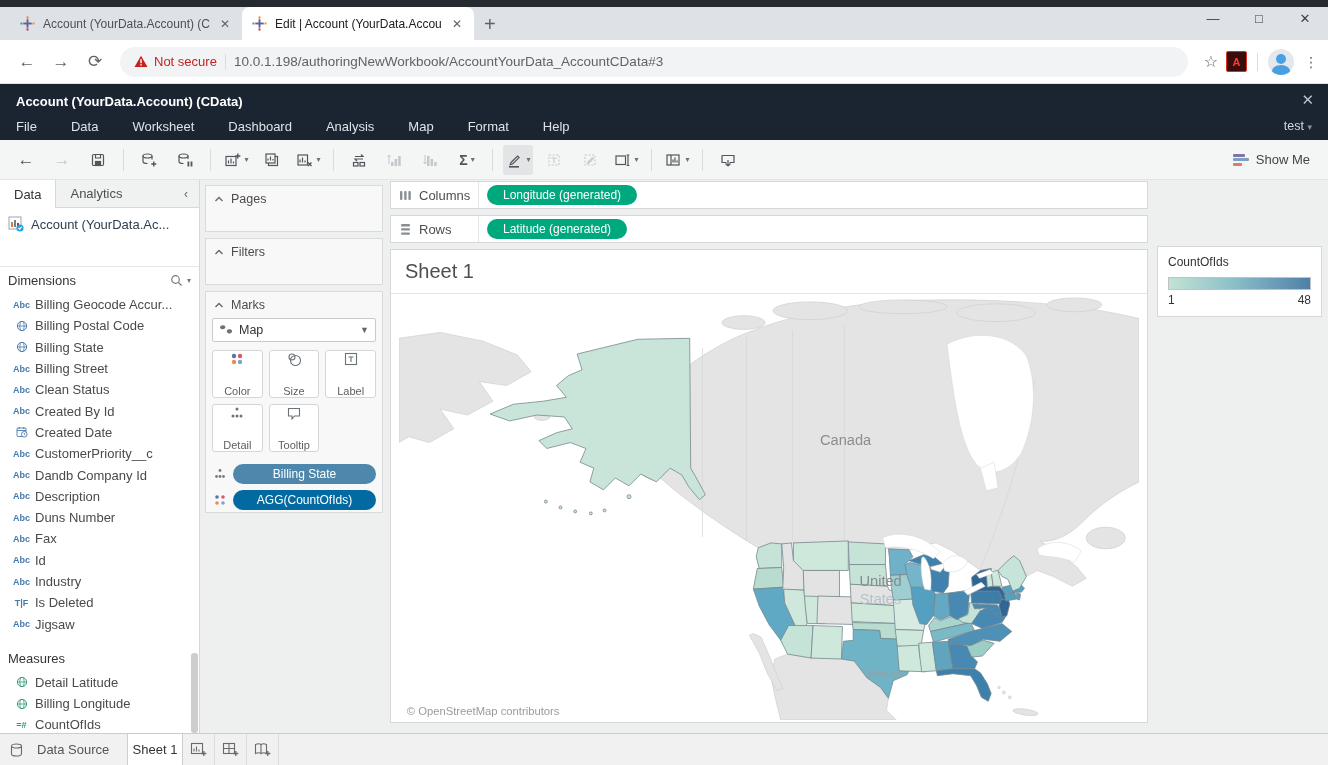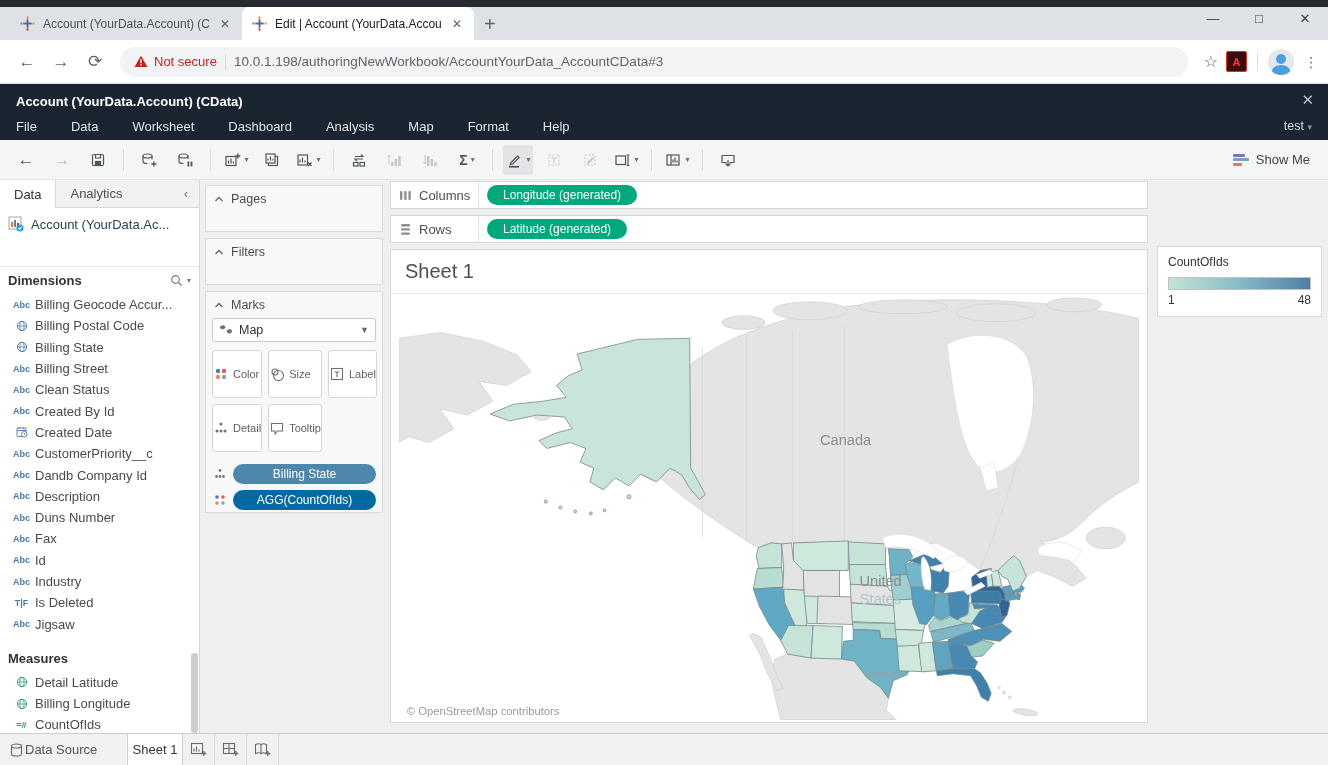--- a/index.html
+++ b/index.html
@@ -60,41 +60,41 @@
   .datapane { width:200px; background:#fff; border-right:1px solid #d5d7d8; position:relative; overflow:hidden; }
   .dp-tabs { height:28px; display:flex; background:#f0f1f1; border-bottom:1px solid #d8d8d8; }
   .dp-tab { padding:0 14px; display:flex; align-items:center; font-size:13px; color:#4f4f4f; }
   .dp-tab.active { background:#fff; color:#333; border-right:1px solid #d8d8d8; margin-bottom:-1px; }
   .dp-collapse { margin-left:auto; width:26px; display:flex; align-items:center; justify-content:center; color:#666; font-size:12px; }
   .ds-row { height:32px; display:flex; align-items:center; gap:7px; padding:0 8px; }
   .ds-name { font-size:13px; color:#2c3e50; white-space:nowrap; overflow:hidden; }
   .dp-spacer { height:26px; }
   .dp-divider { height:1px; background:#e6e6e6; }
   .sec-header { height:27px; display:flex; align-items:center; padding:0 8px; }
-  .sec-header .lbl { font-size:13px; font-weight:bold; color:#333; flex:1; }
+  .sec-header .lbl { font-size:13px; font-weight:normal; color:#333; flex:1; }
   .sec-tools { display:flex; align-items:center; gap:4px; color:#7a7a7a; }
   .fr { height:21.3px; display:flex; align-items:center; padding-left:8px; }
   .fi { width:27px; display:flex; justify-content:center; align-items:center; flex:none; }
   .fi.txt { font-size:9px; font-weight:bold; letter-spacing:0; }
   .dim .fi { color:#4879ad; }
   .mea .fi { color:#2d9b76; }
   .fr .flabel { font-size:13px; color:#4a4a4a; white-space:nowrap; overflow:hidden; }
   .dp-scroll { position:absolute; right:1px; bottom:0; width:7px; height:80px; background:#cdcdcd; border-radius:3px; }
 
   
   .shelfcol { width:188px; padding:5px 5px 0 5px; }
   .card { background:#f8f8f8; border:1px solid #d9dadb; margin-bottom:6px; }
   .card-h { display:flex; align-items:center; gap:7px; padding:6px 8px 4px 8px; font-size:12.5px; color:#4c4c4c; }
   .card.pages, .card.filters { height:47px; }
   .card.marks { height:222px; padding-bottom:6px; }
   .marks-inner { padding:2px 6px 0 6px; }
   .mark-dd { height:24px; background:#fff; border:1px solid #c9cacc; border-radius:2px; display:flex; align-items:center; padding:0 6px; gap:6px; font-size:12.5px; color:#333; }
   .mark-dd .dd-caret { margin-left:auto; font-size:9px; color:#666; }
   .mark-btns { display:grid; grid-template-columns:repeat(3,1fr); gap:6px; margin-top:8px; }
-  .mbtn { height:48px; background:#fff; border:1px solid #d5d6d8; border-radius:3px; display:flex; flex-direction:row; align-items:center; justify-content:flex-start; gap:4px; }
+  .mbtn { height:48px; background:#fff; border:1px solid #d5d6d8; border-radius:3px; display:flex; flex-direction:column; align-items:center; justify-content:space-between; gap:4px; }
   .mbtn .mlbl { font-size:11px; color:#5f5f5f; }
   .pill-row { display:flex; align-items:center; gap:5px; margin-top:6px; }
   .pill { height:20px; border-radius:10px; color:#fff; font-size:12px; display:flex; align-items:center; justify-content:center; flex:1; white-space:nowrap; }
   .pill.blue { background:#4e87ac; }
   .pill.green { background:#0369a1; }
 
   
   .vizcol { flex:1; display:flex; flex-direction:column; padding:1px 4px 0 2px; }
   .shelfbar { height:28px; background:#fff; border:1px solid #d5d7d8; display:flex; align-items:center; margin-bottom:6px; }
   .shelfbar .sh-label { width:88px; display:flex; align-items:center; gap:7px; padding-left:8px; font-size:13px; color:#4f4f4f; border-right:1px solid #e4e4e4; height:100%; }
@@ -107,21 +107,21 @@
 
   
   .rightcol { width:176px; padding:66px 6px 0 5px; }
   .legendcard { background:#fff; border:1px solid #d5d7d8; padding:8px 10px 9px 10px; }
   .legend-title { font-size:12px; color:#333; margin-bottom:8px; }
   .legend-grad { height:13px; border:1px solid #c2c2c2; background:linear-gradient(90deg,#c2e3d5 0%, #8cc0c8 45%, #4e80a8 100%); }
   .legend-nums { display:flex; justify-content:space-between; font-size:12px; color:#333; margin-top:3px; }
 
   
   .bottombar { height:32px; background:#f1f1f1; border-top:1px solid #cdcdcd; display:flex; align-items:stretch; }
-  .bb-ds { width:128px; display:flex; align-items:center; gap:2px; padding-left:10px; font-size:13px; color: #555; border-right:1px solid #dcdcdc; }
+  .bb-ds { width:128px; display:flex; align-items:center; gap:14px; padding-left:10px; font-size:13px; color: #555; border-right:1px solid #dcdcdc; }
   .bb-tab { width:56px; background:#fff; border-right:1px solid #cdcdcd; border-left:1px solid #cdcdcd; margin-left:-1px; display:flex; align-items:center; justify-content:center; font-size:13px; color:#333; }
   .bb-ic { width:32px; display:flex; align-items:center; justify-content:center; border-right:1px solid #dcdcdc; color:#6a6a6a; }
 </style>
 </head>
 <body>
 
 <div>
   <div class="top-strip"></div>
   <div class="tabstrip">
     <div class="tab">

